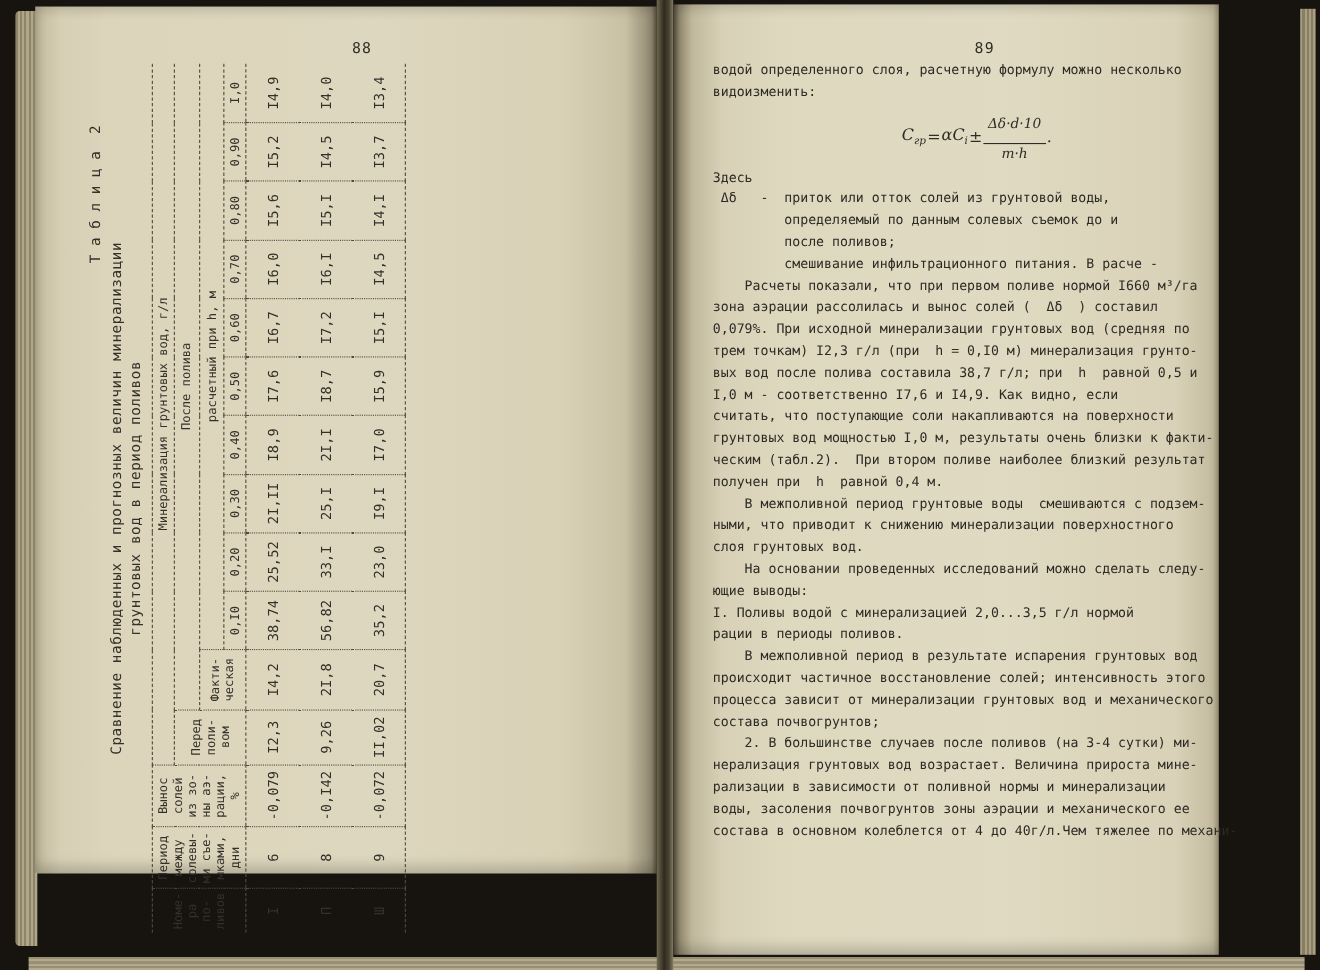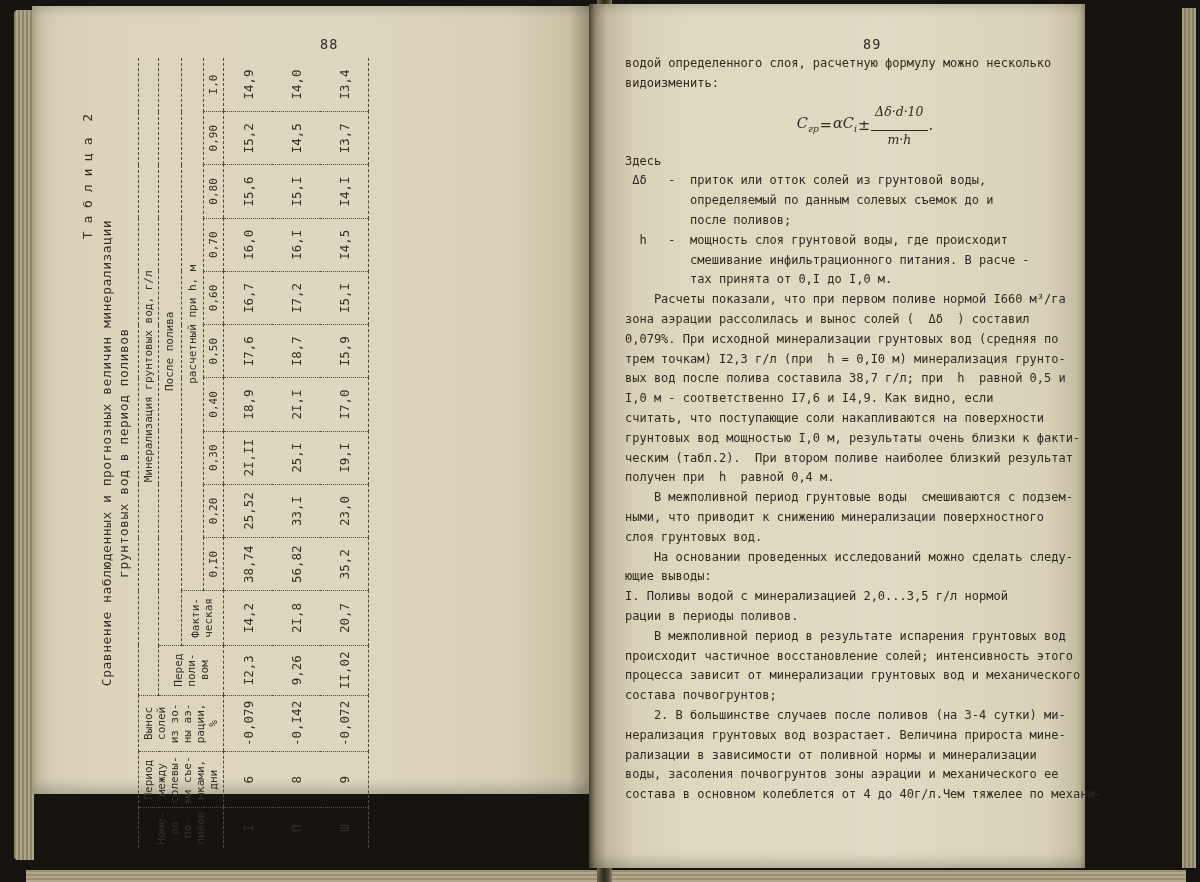--- a/index.html
+++ b/index.html
@@ -25,21 +25,21 @@
     background:repeating-linear-gradient(180deg,#988f74 0 2px,#b3aa8d 2px 4px);
   }
 
   .page { position:absolute; }
   .page-left {
     left:32px; top:6px; width:565px; height:788px;
     background:linear-gradient(90deg,#c2ba9e 0%,#d6cfb5 4%,#dcd5bb 12%,#ded7bf 55%,#d8d1b6 85%,#c9c1a4 95%,#8f8770 99.2%,#5f5944 100%);
     box-shadow:inset 0 5px 9px rgba(0,0,0,.12), inset 0 -7px 11px rgba(0,0,0,.18);
   }
   .page-right {
-    left:589px; top:4px; width:496px; height:864px;
+    left:612px; top:4px; width:496px; height:864px;
     background:linear-gradient(90deg,#554e3b 0%,#938a71 1.2%,#c0b89c 3.5%,#d8d1b7 9%,#ded8bf 20%,#e0dac2 60%,#d9d2b8 92%,#c4bc9f 99%,#ab9f83 100%);
     box-shadow:inset 0 5px 9px rgba(0,0,0,.12), inset 0 -7px 11px rgba(0,0,0,.18);
   }
   .gutter {
     position:absolute; left:597px; top:0; width:15px; height:882px;
     background:linear-gradient(90deg,#70684f 0%,#2f2a1e 45%,#4a4433 75%,#857c63 100%);
   }
 
   .pgnum {
     position:absolute; font-size:13.5px; color:#2f2c26; letter-spacing:1px;
@@ -249,23 +249,21 @@
           <span class="den">m·h</span>
         </span>
         <span>.</span>
       </div>
 
       <div>
           <div class="tline">Здесь</div>
           <div class="tline"> Δδ   -  приток или отток солей из грунтовой воды,</div>
           <div class="tline">         определяемый по данным солевых съемок до и</div>
           <div class="tline">         после поливов;</div>
-          <div class="tline">  h   -  мощность слоя грунтовой воды, где происходит</div>
           <div class="tline">         смешивание инфильтрационного питания. В расче -</div>
-          <div class="tline">         тах принята от 0,I до I,0 м.</div>
           <div class="tline">    Расчеты показали, что при первом поливе нормой I660 м³/га</div>
           <div class="tline">зона аэрации рассолилась и вынос солей (  Δδ  ) составил</div>
           <div class="tline">0,079%. При исходной минерализации грунтовых вод (средняя по</div>
           <div class="tline">трем точкам) I2,3 г/л (при  h = 0,I0 м) минерализация грунто-</div>
           <div class="tline">вых вод после полива составила 38,7 г/л; при  h  равной 0,5 и</div>
           <div class="tline">I,0 м - соответственно I7,6 и I4,9. Как видно, если</div>
           <div class="tline">считать, что поступающие соли накапливаются на поверхности</div>
           <div class="tline">грунтовых вод мощностью I,0 м, результаты очень близки к факти-</div>
           <div class="tline">ческим (табл.2).  При втором поливе наиболее близкий результат</div>
           <div class="tline">получен при  h  равной 0,4 м.</div>

